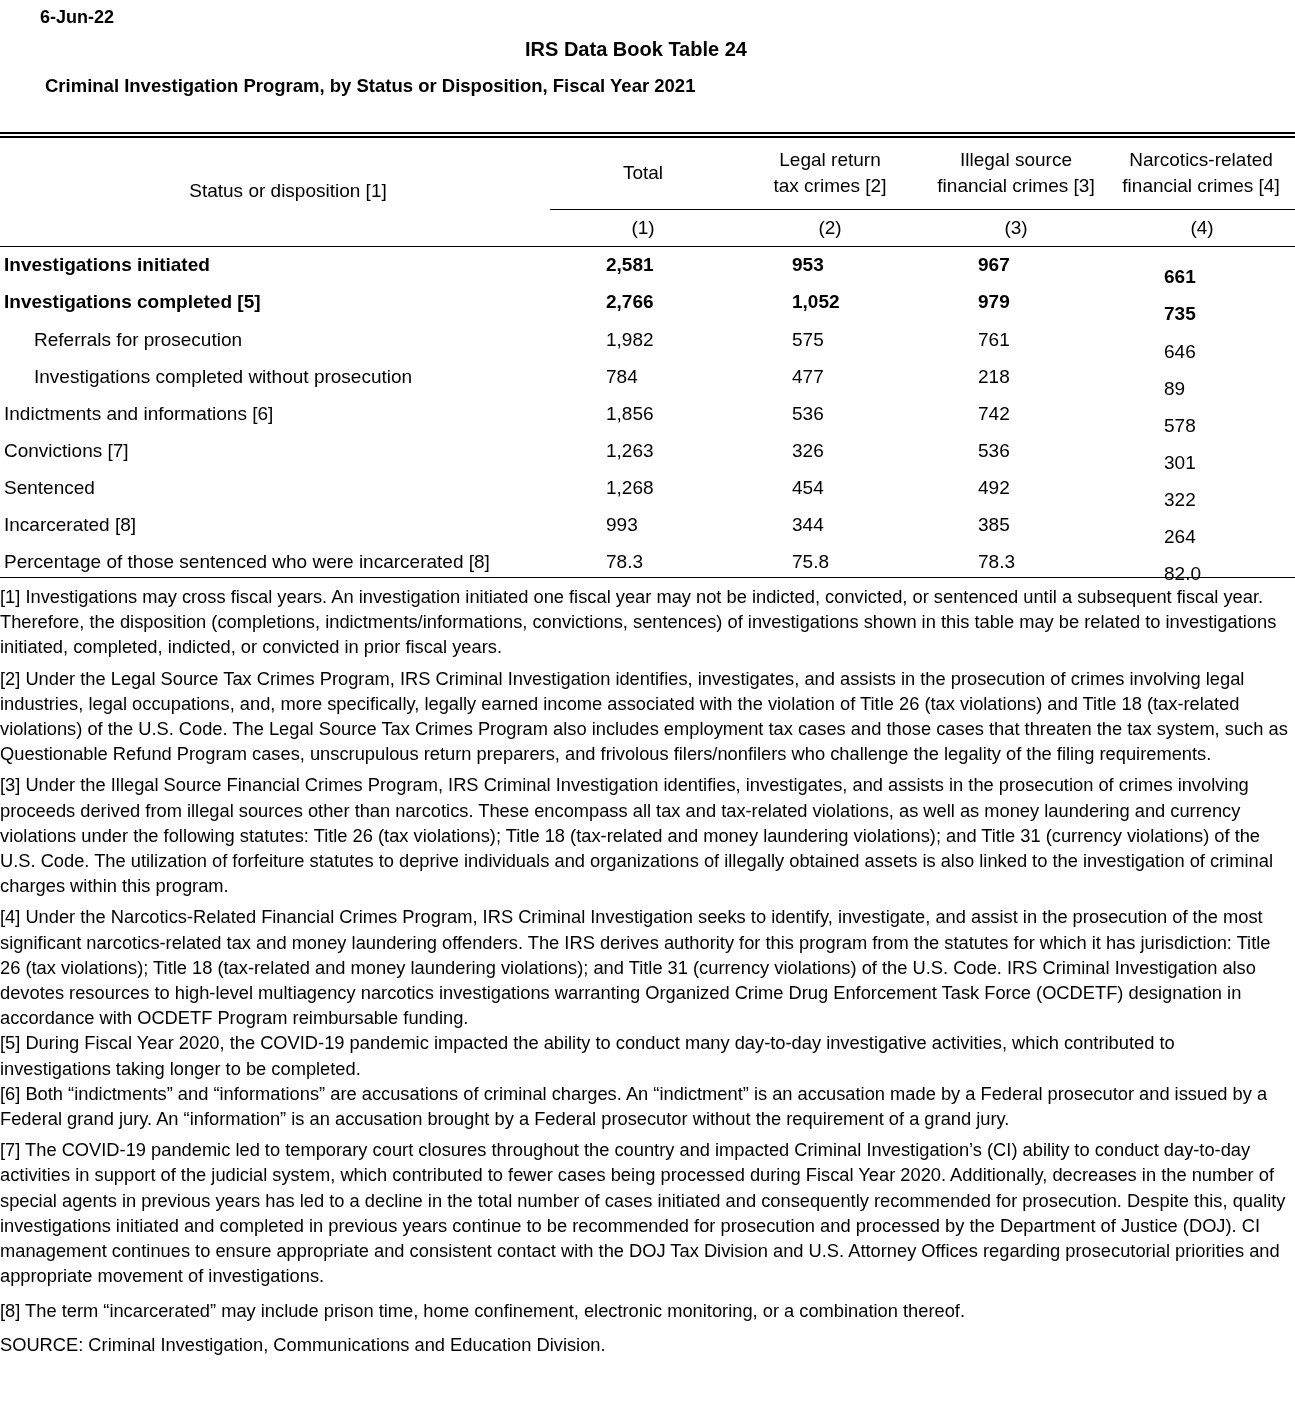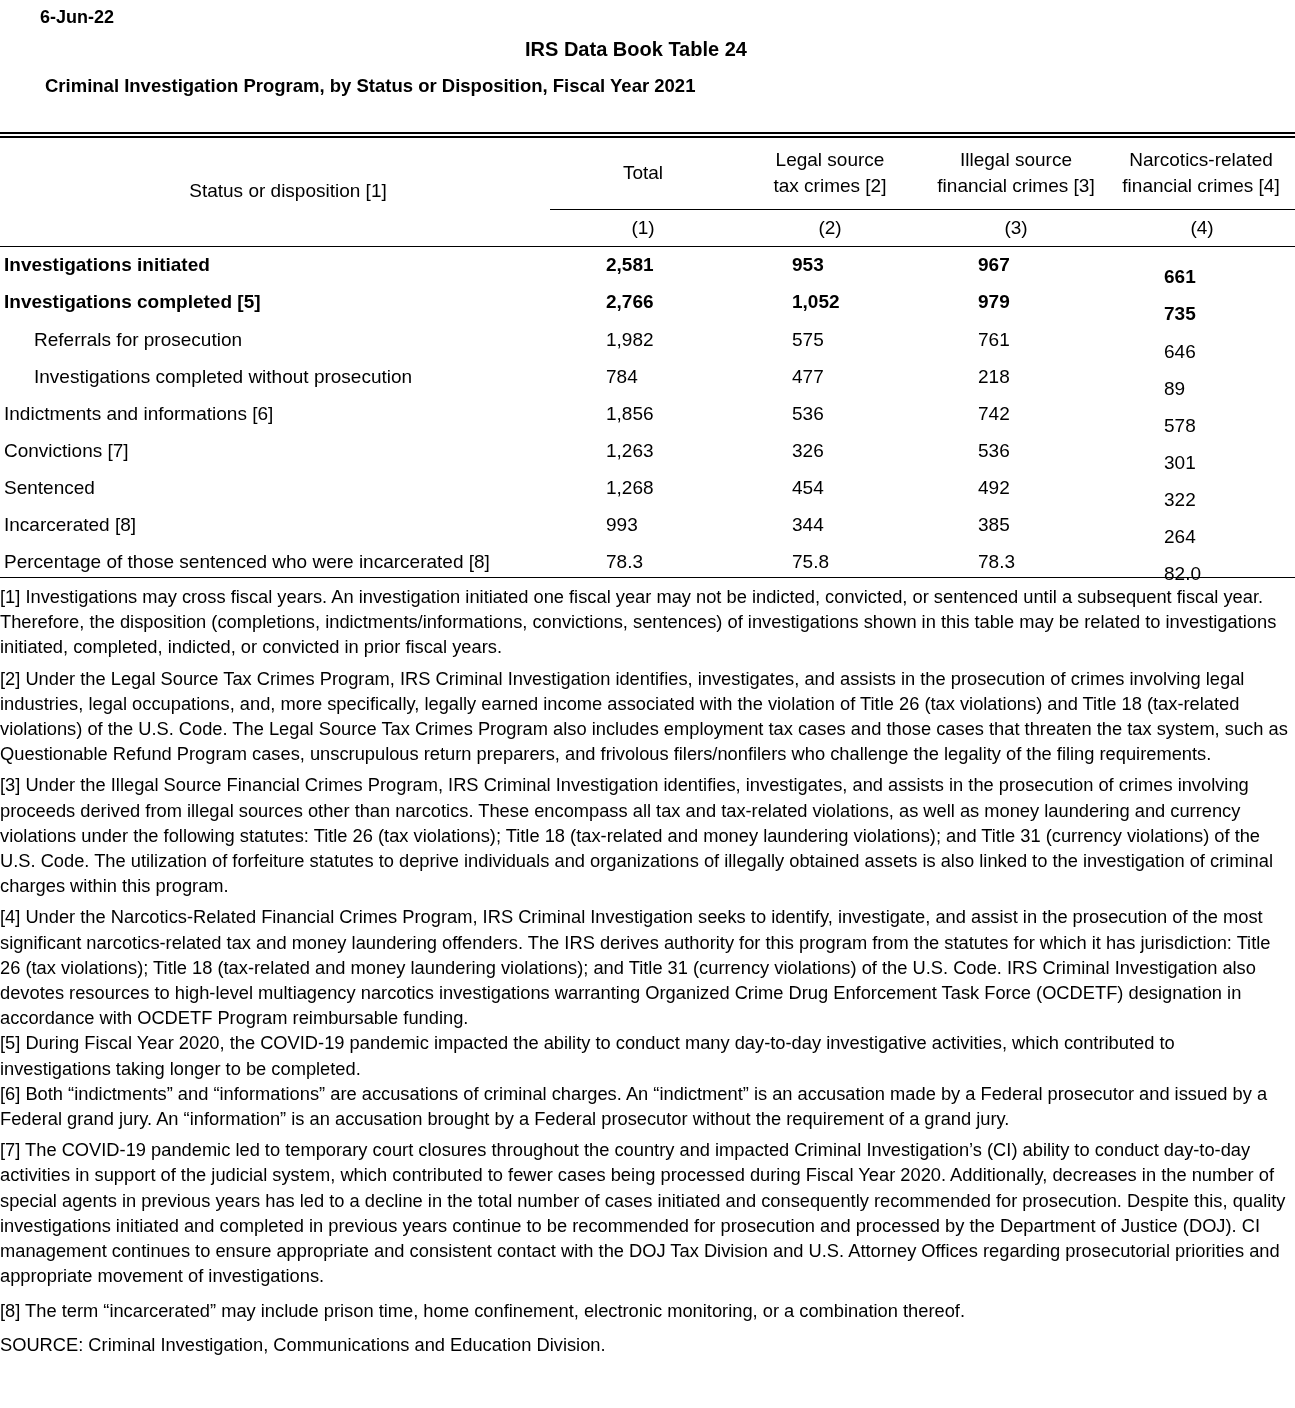--- a/index.html
+++ b/index.html
@@ -116,21 +116,21 @@
 <div class="table-title">Criminal Investigation Program, by Status or Disposition, Fiscal Year 2021</div>
 
 <div class="rule-double"></div>
 
 <div class="hdr" style="left:13px; width:550px; top:178px;">Status or disposition [1]</div>
 
 <div class="hdr" style="left:580px; width:126px; top:160px;">
   <div>Total</div>
 </div>
 <div class="hdr" style="left:745px; width:170px; top:147px;">
-  <div>Legal source</div>
+  <div>Legal return</div>
   <div>tax crimes [2]</div>
 </div>
 <div class="hdr" style="left:926px; width:180px; top:147px;">
   <div>Illegal source</div>
   <div>financial crimes [3]</div>
 </div>
 <div class="hdr" style="left:1110px; width:182px; top:147px;">
   <div>Narcotics-related</div>
   <div>financial crimes [4]</div>
 </div>

